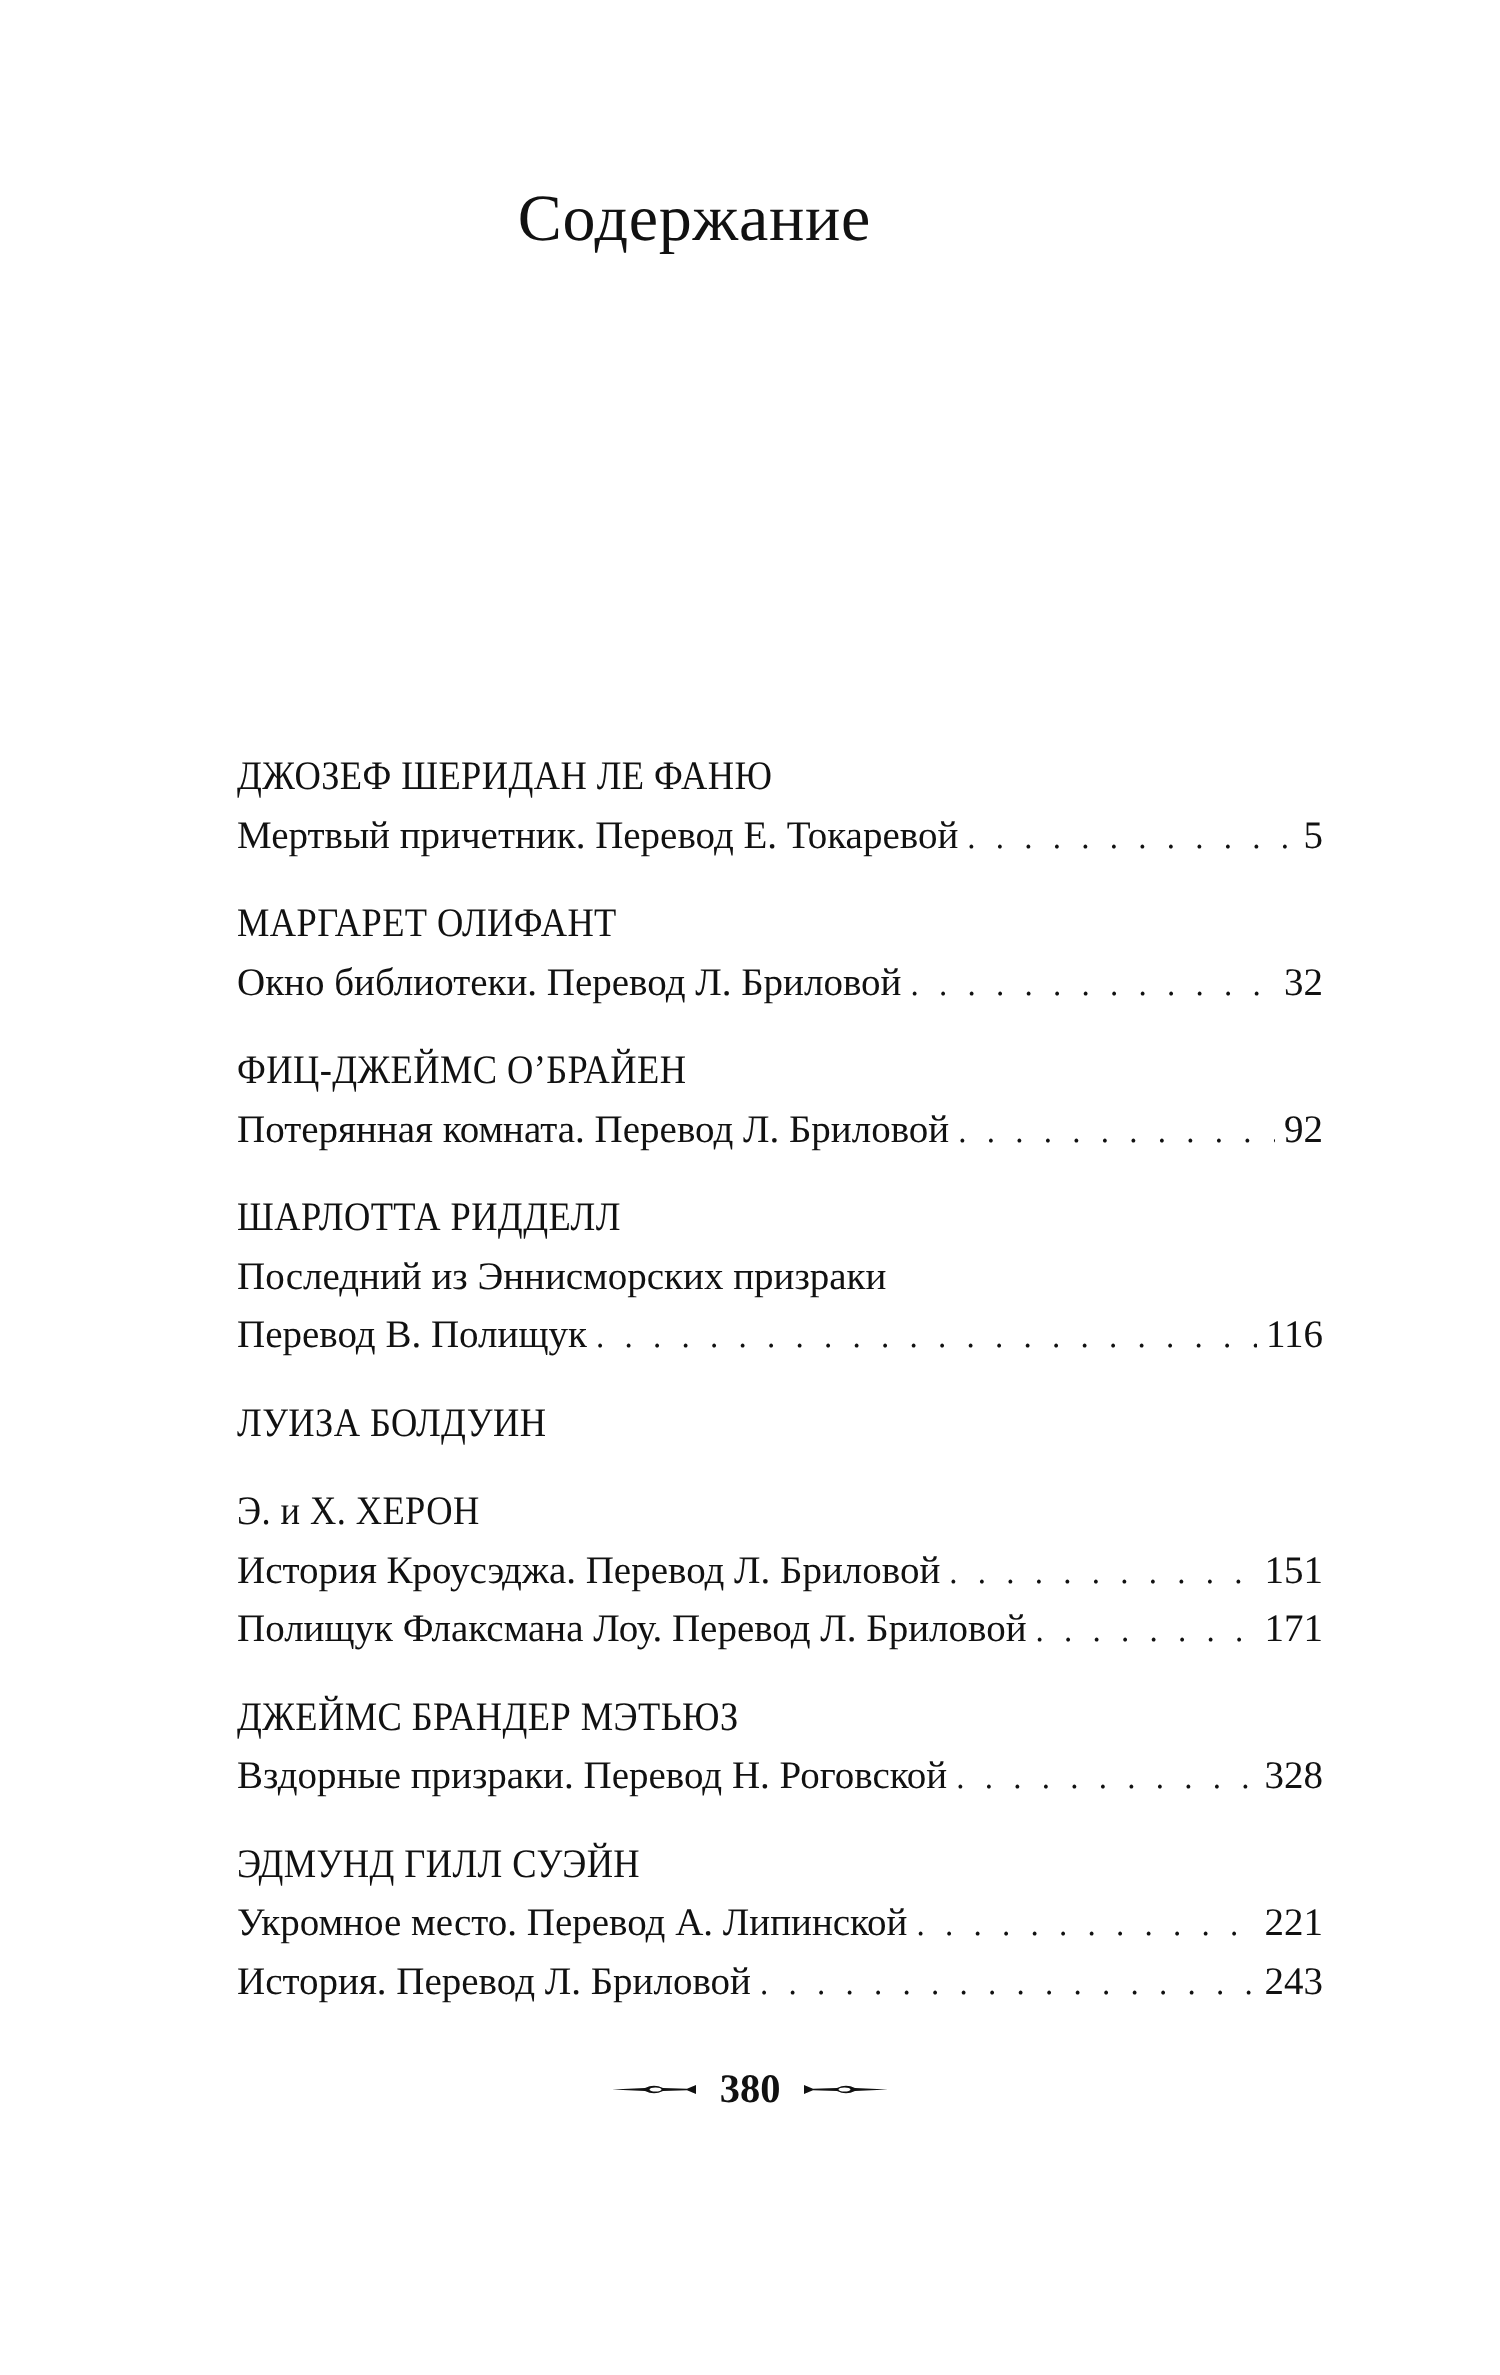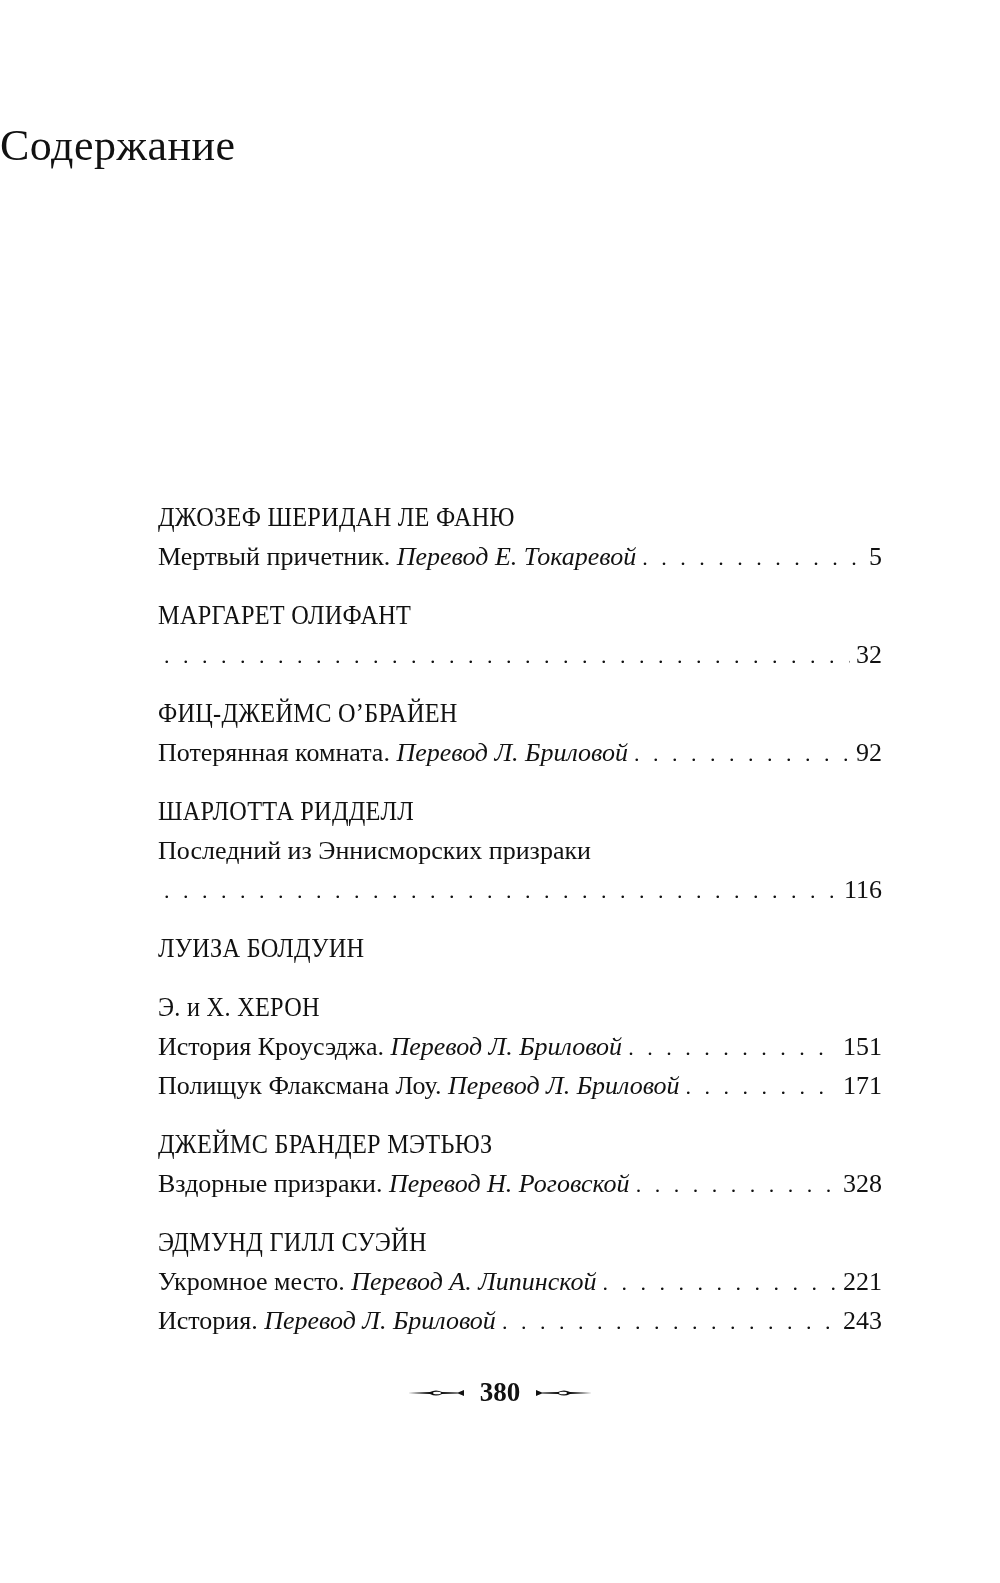--- a/index.html
+++ b/index.html
@@ -1,26 +1,26 @@
 <!DOCTYPE html>
 <html><head>
 <meta charset="utf-8">
 <style>
   html, body { margin: 0; padding: 0; background: #ffffff; }
   body { width: 1000px; height: 1583px; position: relative; overflow: hidden;
          font-family: "Liberation Serif", "DejaVu Serif", serif; color: #111; }
-  .title { position: absolute; top: 120px; left: 0; width: 926px; 
+  .title { position: absolute; top: 120px; left: 0; width: 926px; text-align: center;
            font-size: 44px; letter-spacing: 0.5px; }
   .toc { position: absolute; top: 470px; left: 158px; width: 724px; margin-top: 27px; }
   .author { font-size: 27px; height: 40px; line-height: 40px; letter-spacing: 0.3px;
             transform: scaleX(0.9); transform-origin: left center; white-space: nowrap; }
   .group { margin-bottom: 19px; }
   .entry { display: flex; align-items: baseline; height: 39px; line-height: 39px; font-size: 26px; }
   .entry .txt { white-space: nowrap; }
-  .entry .it { font-style: italic; }
+  .entry .it { }
   .entry .dots { flex: 1; overflow: hidden; white-space: nowrap; margin: 0 6px; letter-spacing: 4px; font-size: 22px; }
   .entry .dots::after { content: ". . . . . . . . . . . . . . . . . . . . . . . . . . . . . . . . . . . . . . . . . . . . . . . . . . . . . . . . . . . . . . . . . . . . . . . . . . . . . . . . . . . ."; }
   .entry .pg { white-space: nowrap; text-align: right; }
   .plain { font-size: 26px; height: 39px; line-height: 39px; white-space: nowrap; }
   .footer { position: absolute; top: 1377px; left: 0; width: 1000px; display: flex; justify-content: center; align-items: center; gap: 10px; }
   .footer .num { font-size: 27px; font-weight: bold; }
   .orn { width: 62px; height: 14px; }
 </style>
 </head>
 <body>
@@ -34,38 +34,40 @@
     <div class="entry">
       <span class="txt"><span>Мертвый причетник.</span> <span class="it">Перевод Е. Токаревой</span></span>
       <span class="dots"></span>
       <span class="pg">5</span>
     </div>
   </div>
 
   <div class="group">
     <div class="author">МАРГАРЕТ ОЛИФАНТ</div>
     <div class="entry">
+      <span class="txt"><span>Окно библиотеки.</span> <span class="it">Перевод Л. Бриловой</span></span>
       <span class="dots"></span>
       <span class="pg">32</span>
     </div>
   </div>
 
   <div class="group">
     <div class="author">ФИЦ-ДЖЕЙМС О’БРАЙЕН</div>
     <div class="entry">
       <span class="txt"><span>Потерянная комната.</span> <span class="it">Перевод Л. Бриловой</span></span>
       <span class="dots"></span>
       <span class="pg">92</span>
     </div>
   </div>
 
   <div class="group">
     <div class="author">ШАРЛОТТА РИДДЕЛЛ</div>
     <div class="plain">Последний из Эннисморских призраки</div>
     <div class="entry">
+      <span class="txt"><span class="it">Перевод В. Полищук</span></span>
       <span class="dots"></span>
       <span class="pg">116</span>
     </div>
   </div>
 
   <div class="group">
     <div class="author">ЛУИЗА БОЛДУИН</div>
   </div>
 
   <div class="group">

